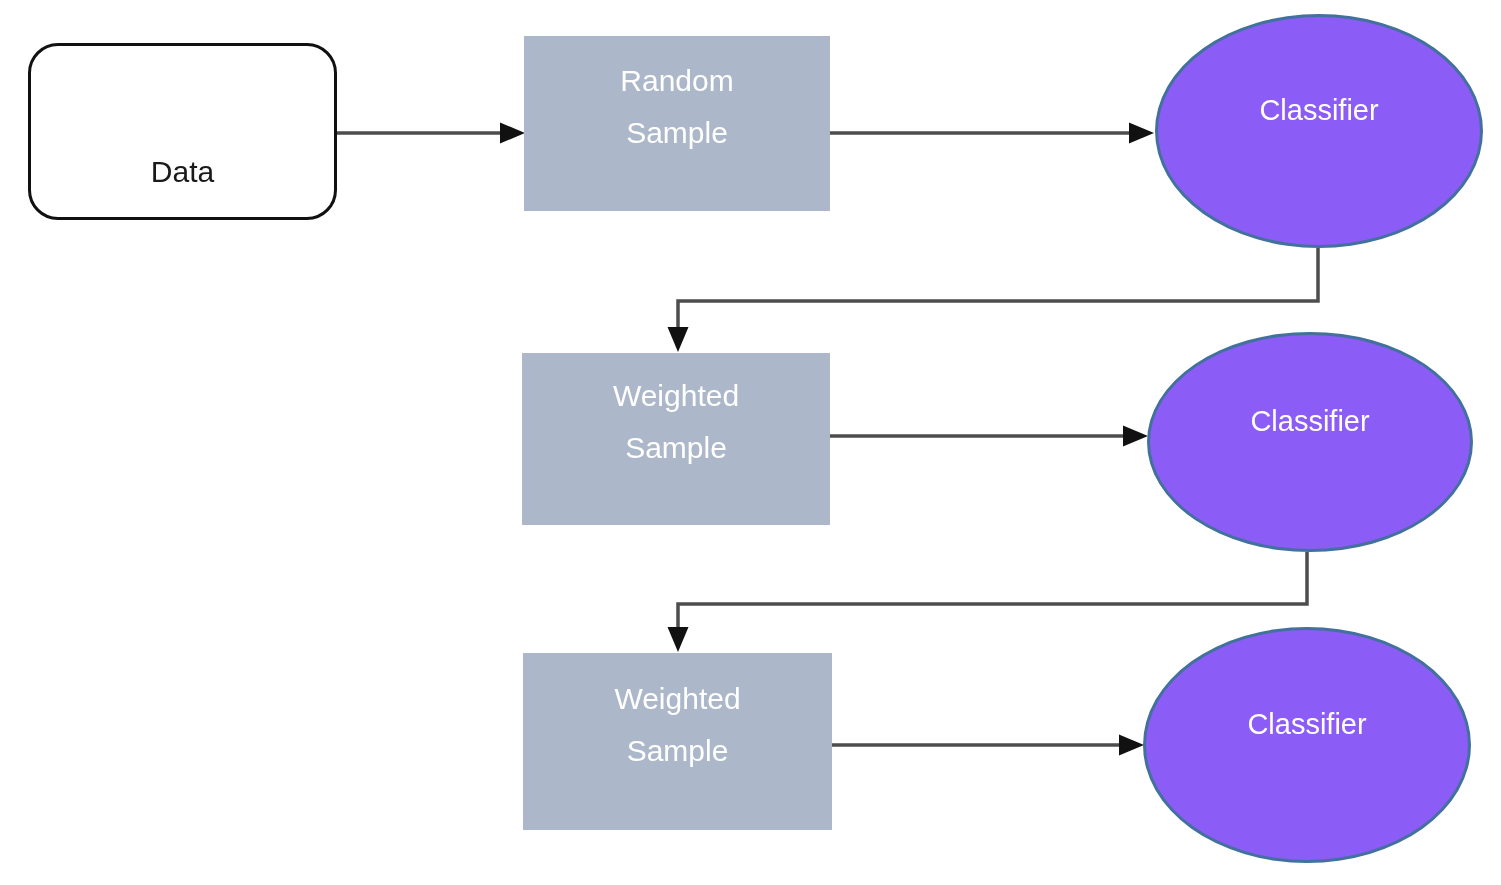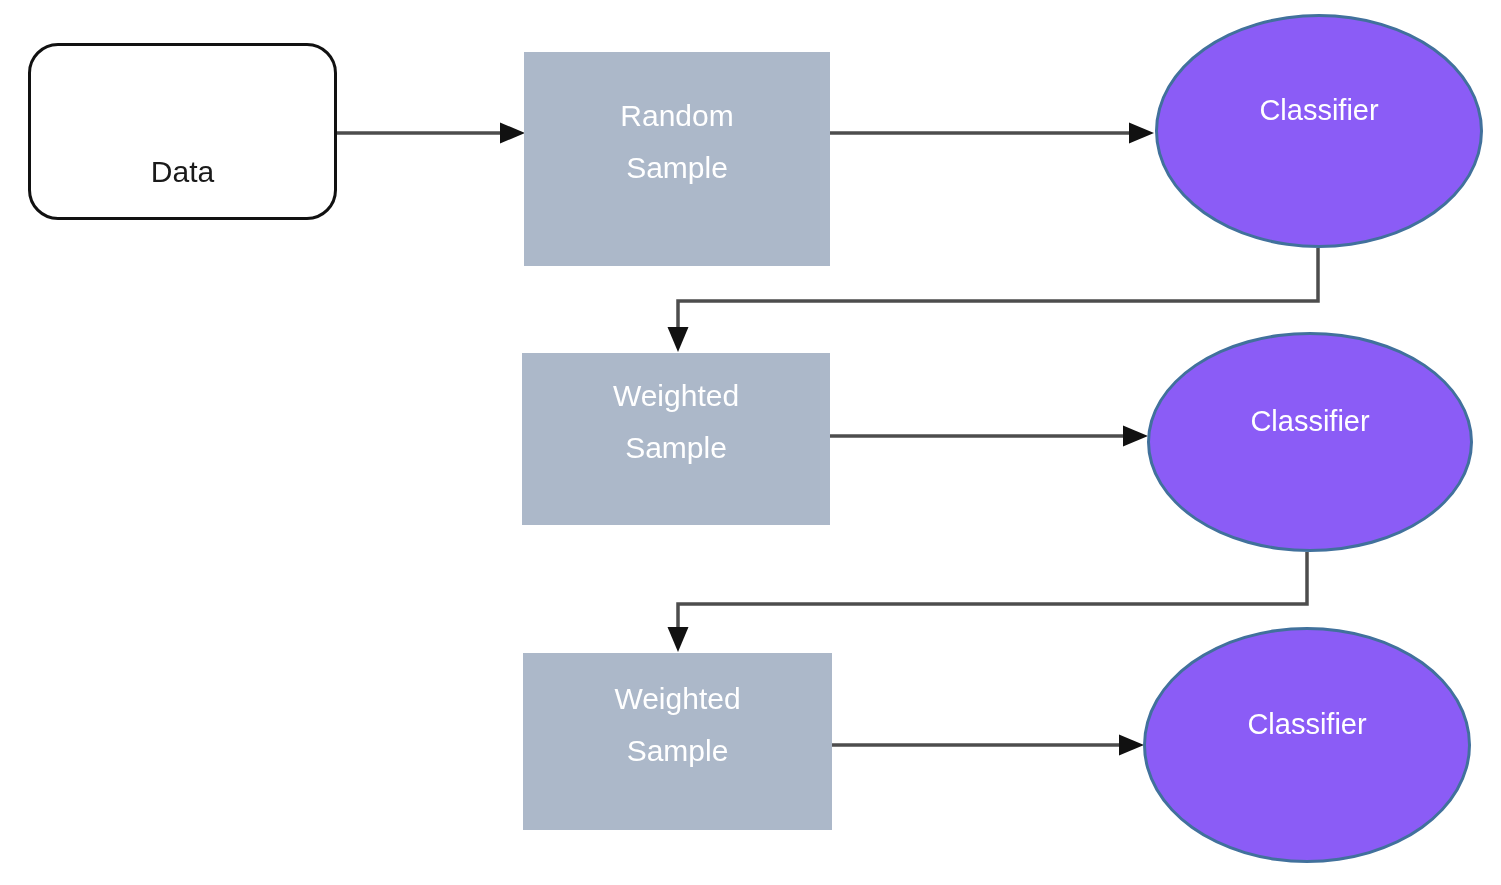--- a/index.html
+++ b/index.html
@@ -36,21 +36,21 @@
     padding-bottom: 28px;
     justify-content: flex-end;
   }
   .node-sample {
     background: #acb8c9;
     color: #ffffff;
     font-size: 30px;
     line-height: 52px;
     padding-bottom: 34px;
   }
-  .node-random-sample    { left: 524px; top: 52px;  width: 306px; height: 214px; }
+  .node-random-sample    { left: 524px; top: 36px;  width: 306px; height: 175px; }
   .node-weighted-sample-1 { left: 522px; top: 353px; width: 308px; height: 172px; }
   .node-weighted-sample-2 { left: 523px; top: 653px; width: 309px; height: 177px; }
   .node-classifier {
     background: #8b5cf6;
     border: 3px solid #41719c;
     border-radius: 50%;
     color: #ffffff;
     font-size: 29px;
     padding-bottom: 42px;
   }

